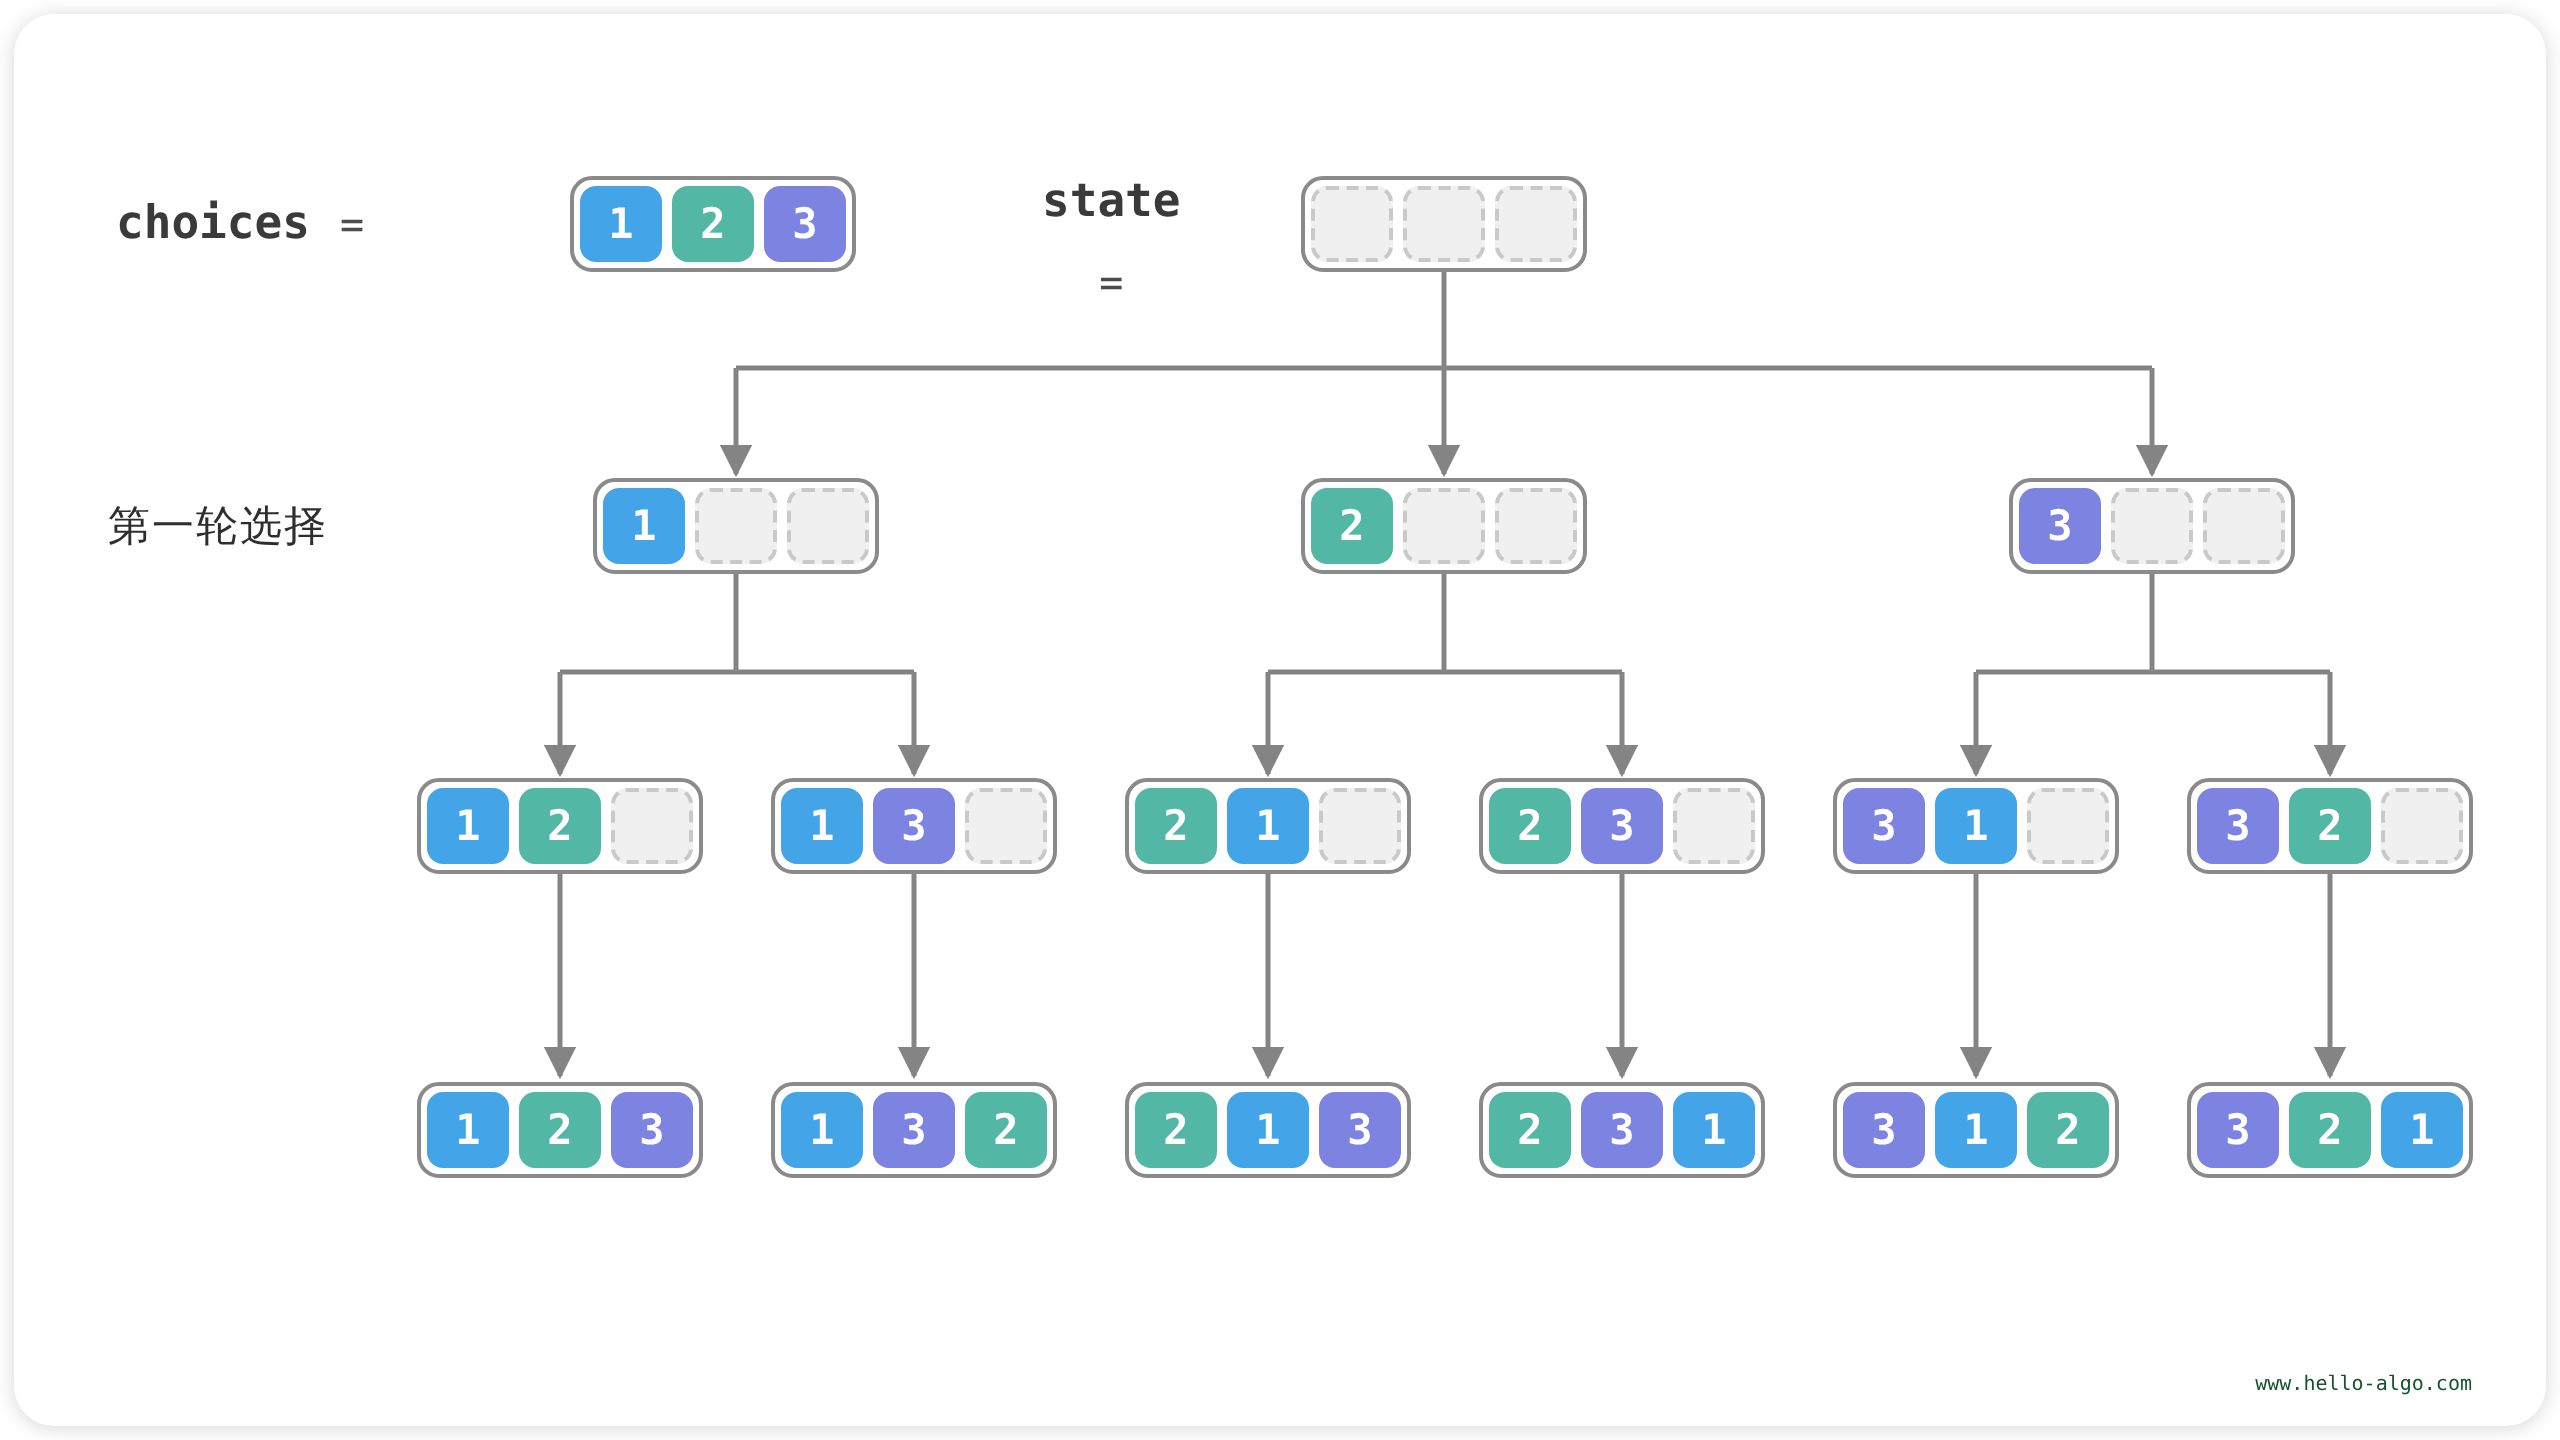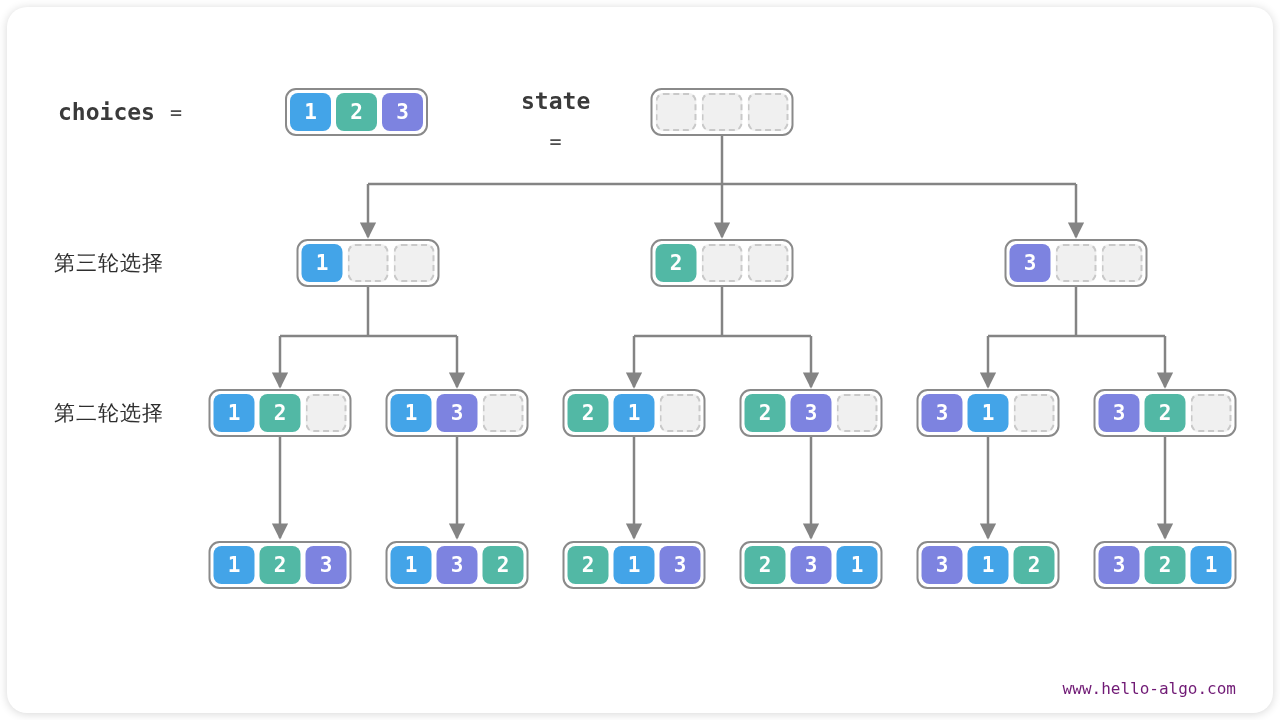--- a/index.html
+++ b/index.html
@@ -45,21 +45,21 @@
     width:41px; height:38px; border-radius:8px;
     display:flex; align-items:center; justify-content:center;
     font-family:"DejaVu Sans Mono","Liberation Mono",monospace;
     font-weight:bold; font-size:21px; color:#ffffff;
   }
   .cell.empty { background:#f0f0f0; border:2px dashed #c9c9c9; }
 
   .watermark {
     position:absolute; right:44px; bottom:22px;
     font-family:"DejaVu Sans Mono","Liberation Mono",monospace;
-    font-size:16px; color:#701a75;
+    font-size:10px; color:#14532d;
   }
 </style>
 </head>
 <body>
 
 <div class="canvas-card"></div>
 
 <div class="stage">
 
   <svg class="connectors" width="1280" height="720" viewBox="0 0 1280 720">
@@ -111,22 +111,21 @@
   <div class="hdr" style="left:521px;flex-direction:column;">
     <span>state</span>
     <span class="eq">=</span>
   </div>
   <div class="abox" style="left:722px;top:88px;">
     <span class="cell empty"></span>
     <span class="cell empty"></span>
     <span class="cell empty"></span>
   </div>
 
-  <div class="rowlabel" style="top:239px;">第三轮选择</div>
-  <div class="rowlabel" style="top:389px;">第二轮选择</div>
+  <div class="rowlabel" style="top:239px;">第一轮选择</div>
 
   <div class="abox" style="left:368px;top:239px;">
     <span class="cell" style="background: rgb(67, 164, 232);">1</span>
     <span class="cell empty"></span>
     <span class="cell empty"></span>
   </div>
   <div class="abox" style="left:722px;top:239px;">
     <span class="cell" style="background: rgb(82, 184, 165);">2</span>
     <span class="cell empty"></span>
     <span class="cell empty"></span>

